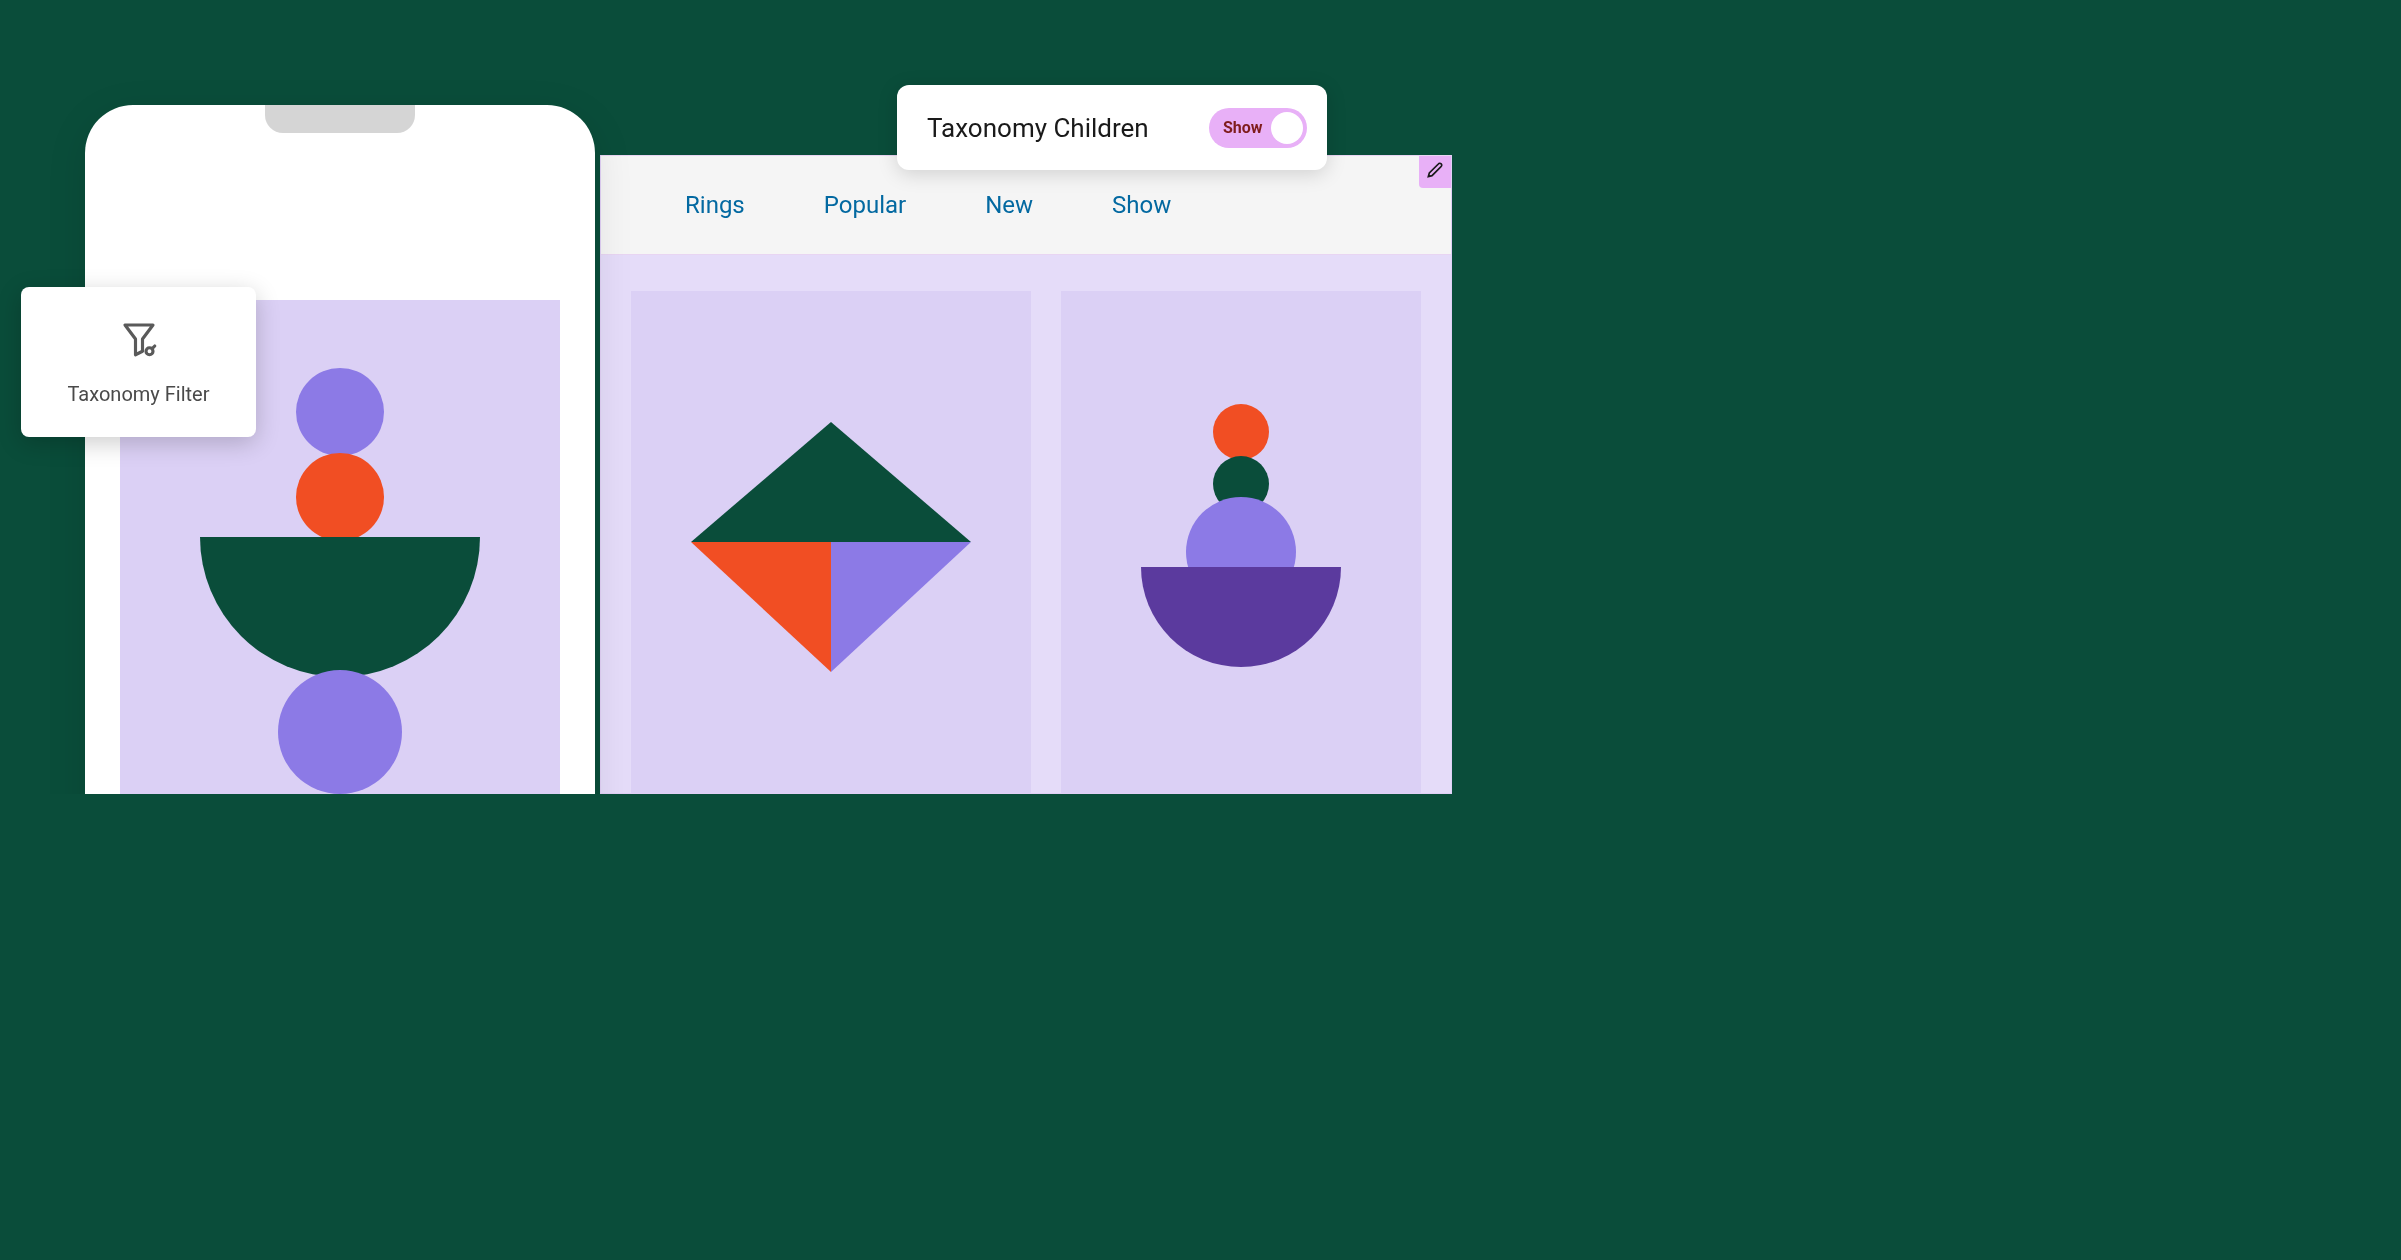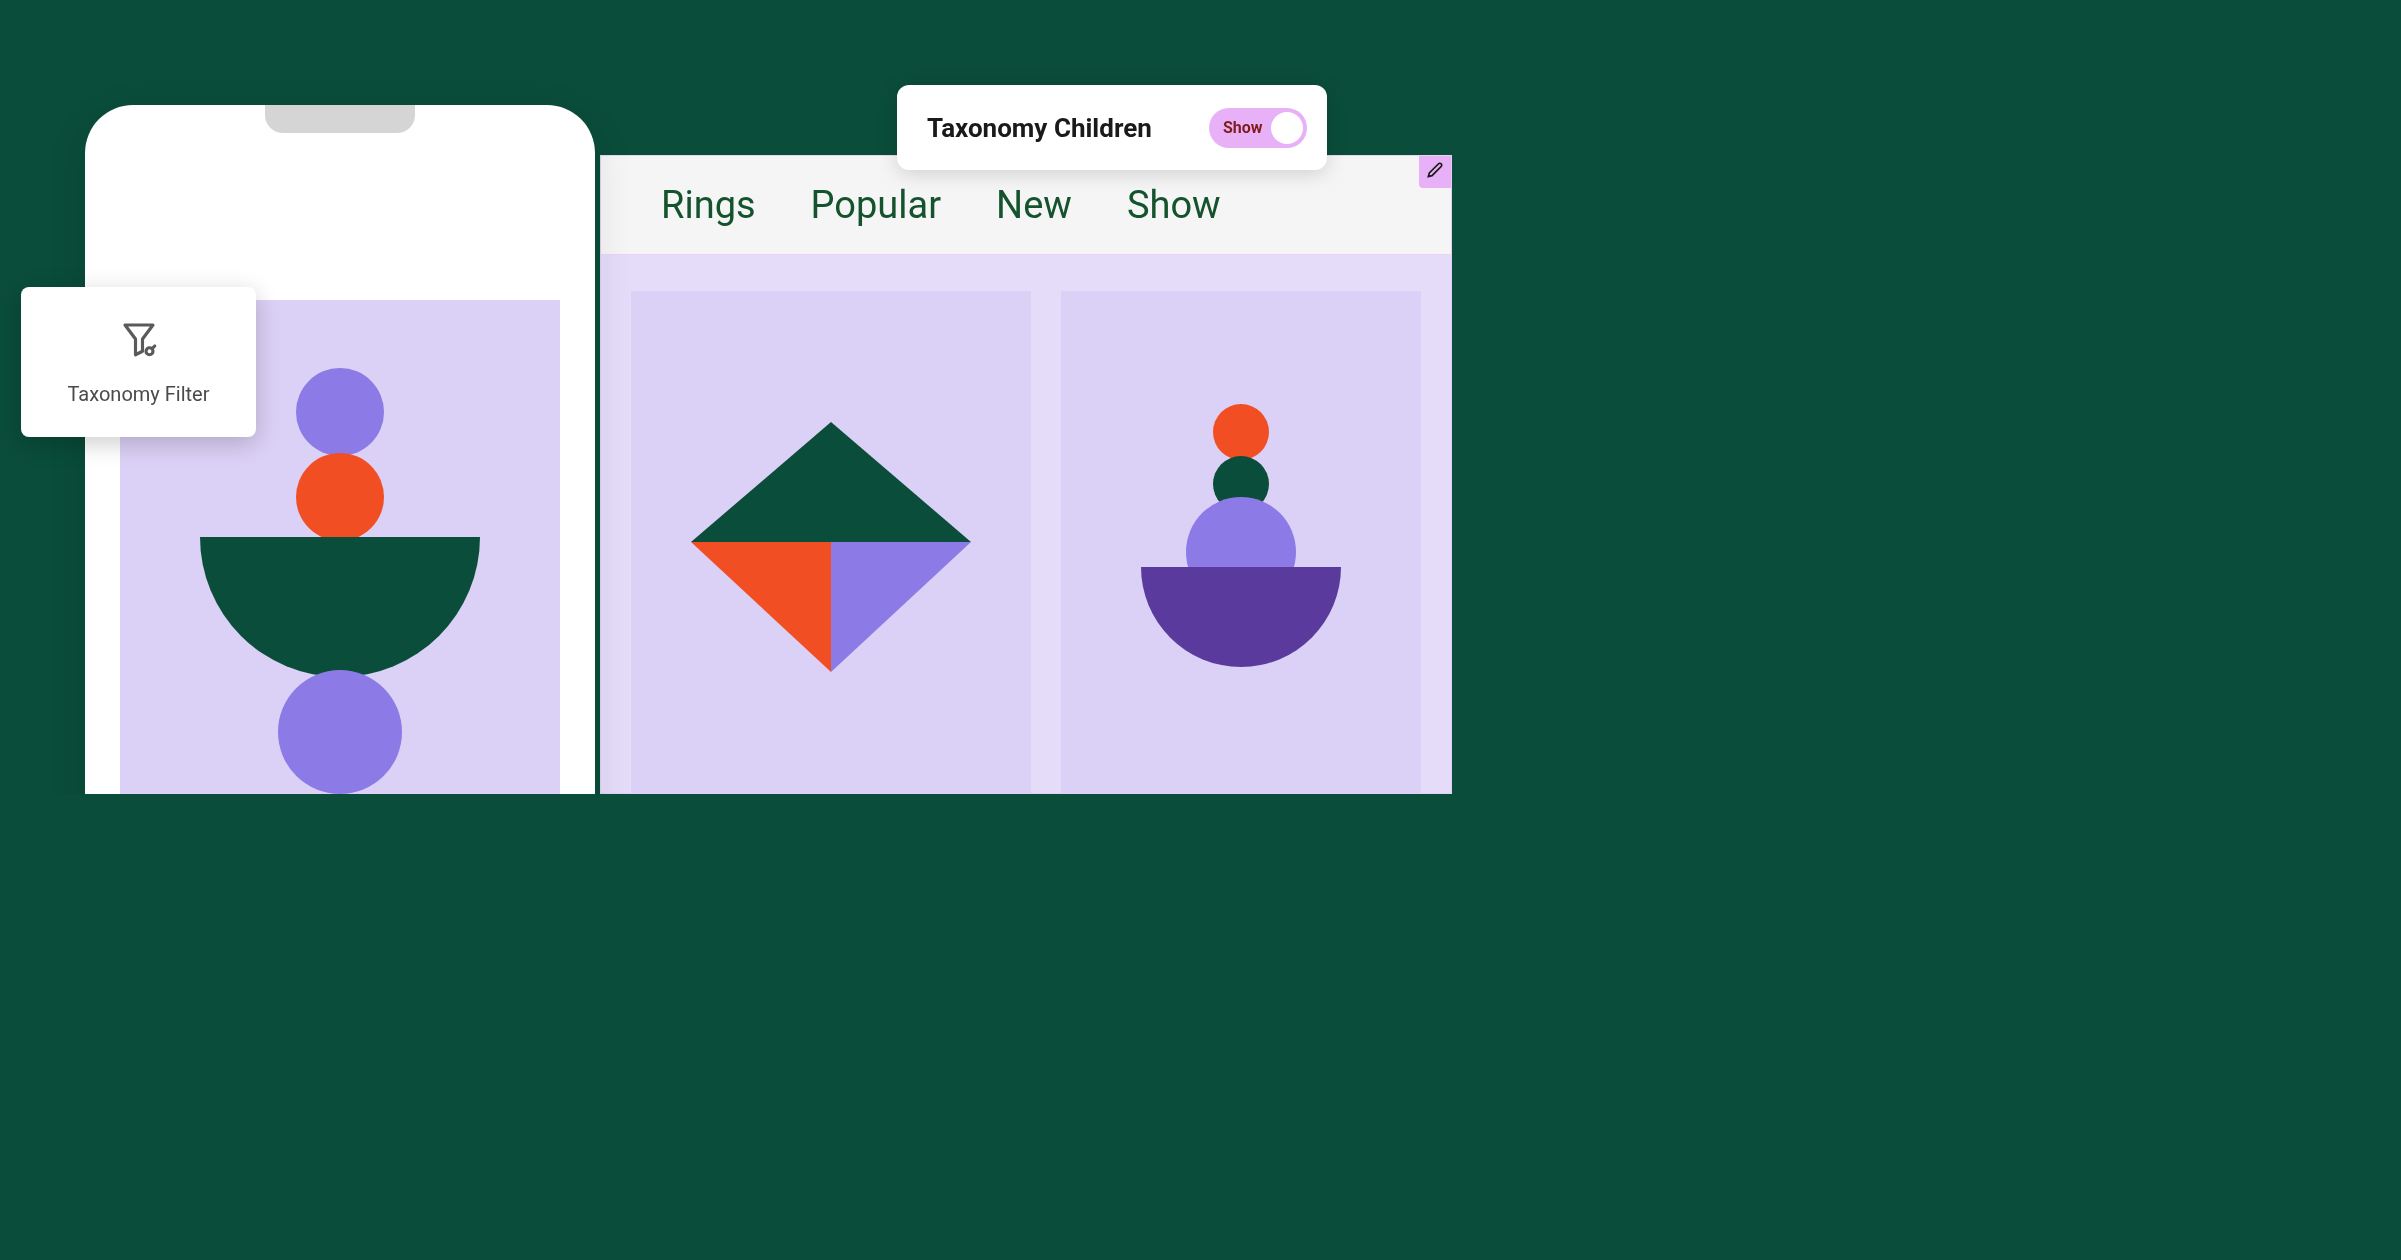--- a/index.html
+++ b/index.html
@@ -32,23 +32,24 @@
     background: #f5f5f5;
     border-top: 1px solid #e8d5f2;
     border-bottom: 1px solid #e8d5f2;
     display: flex;
     align-items: center;
     padding-left: 60px;
     gap: 55px;
   }
 
   .desktop-nav-item {
-    font-size: 38px;
-    color: #14532d;
+    font-size: 24px;
+    color: #0369a1;
     cursor: pointer;
+    margin-left: 24px;
   }
 
   .edit-badge {
     position: absolute;
     top: 0;
     right: 0;
     width: 32px;
     height: 32px;
     background: #e8b0f7;
     border-radius: 0 0 0 4px;
@@ -90,21 +91,21 @@
     display: flex;
     align-items: center;
     justify-content: space-between;
     padding: 0 20px 0 30px;
     z-index: 100;
   }
 
   .settings-label {
     font-size: 26px;
     color: #1a1a1a;
-    font-weight: 700;
+    font-weight: 400;
   }
 
   .toggle {
     width: 98px;
     height: 40px;
     background: #e8b0f7;
     border-radius: 20px;
     position: relative;
     display: flex;
     align-items: center;

